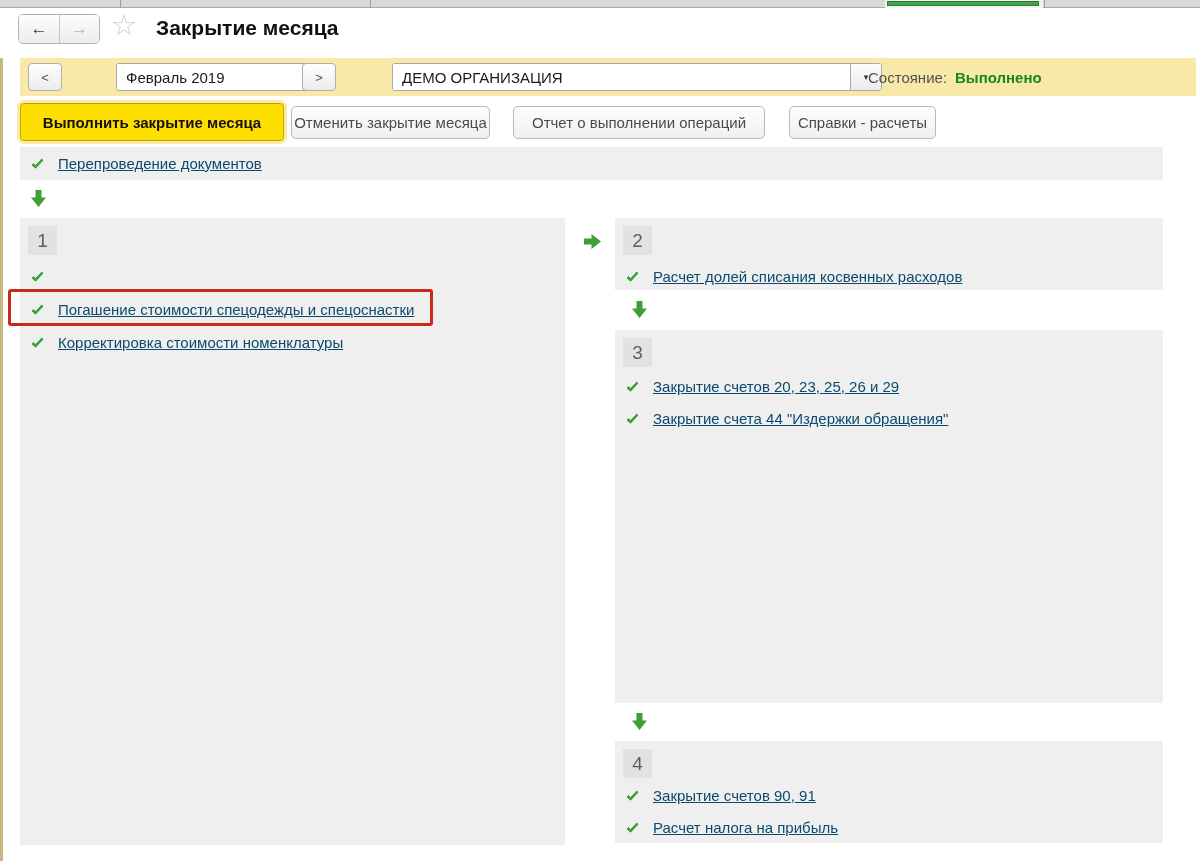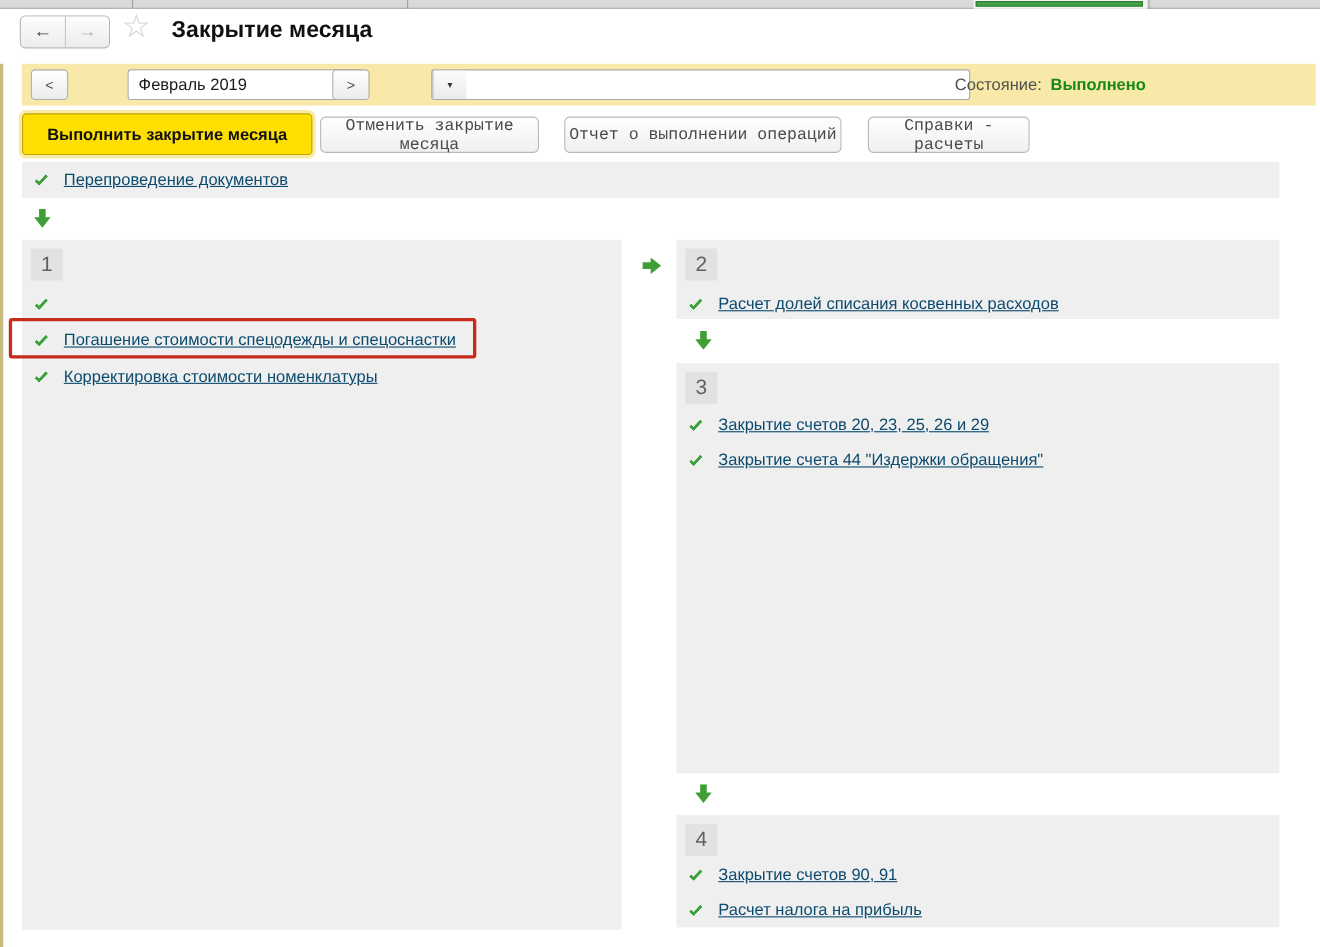--- a/index.html
+++ b/index.html
@@ -45,21 +45,21 @@
   .status-label { font-size: 15px; color: #4f4f4f; margin-left: 20px; }
   .status-value { font-size: 15px; font-weight: 700; color: #17891a; }
 
   
   .btn { position: absolute; display: flex; align-items: center; justify-content: center;
          font-family: inherit; cursor: default; }
   .btn-primary { left: 20px; top: 103px; width: 264px; height: 38px;
                  background: #ffdf00; border: 1px solid #c2a304; border-radius: 4px;
                  box-shadow: 0 0 0 3px #f7eba6; font-size: 15px; font-weight: 700; color: #111; }
   .btn-secondary { top: 106px; height: 33px; background: linear-gradient(#fefefe, #f0f0f0);
-                   border: 1px solid #b8b8b8; border-radius: 5px; font-size: 15px; color: #4a4a4a; font-family: Liberation Mono, monospace; }
+                   border: 1px solid #b8b8b8; border-radius: 5px; font-size: 15px; color: #4a4a4a; }
   .btn-cancel { left: 291px; width: 199px; }
   .btn-report { left: 513px; width: 252px; }
   .btn-ref    { left: 789px; width: 147px; }
 
   
   .strip { position: absolute; left: 20px; top: 147px; width: 1143px; height: 33px;
            background: #efefef; display: flex; align-items: center; }
   .panel { position: absolute; background: #efefef; }
   .panel-1 { left: 20px;  top: 218px; width: 545px; height: 627px; }
   .panel-2 { left: 615px; top: 218px; width: 548px; height: 72px;  }
@@ -101,20 +101,21 @@
   <div class="page-title">Закрытие месяца</div>
 
   <div class="filter-bar">
     <button class="step-btn" style="left:8px">&lt;</button>
     <div class="field-group" style="left:52px; width:214px">
       <input class="field-text" value="Февраль 2019" style="">
       <button class="field-btn">...</button>
     </div>
     <button class="step-btn" style="left:282px">&gt;</button>
     <div class="field-group" style="left:328px; width:490px">
+      <input class="field-text" value="ДЕМО ОРГАНИЗАЦИЯ" style="">
       <button class="field-btn">
         <span class="dd-caret">▾</span>
       </button>
     </div>
     <div class="status-wrap">
       <span class="status-label">Состояние:</span>
       <span class="status-value">Выполнено</span>
     </div>
   </div>
 

